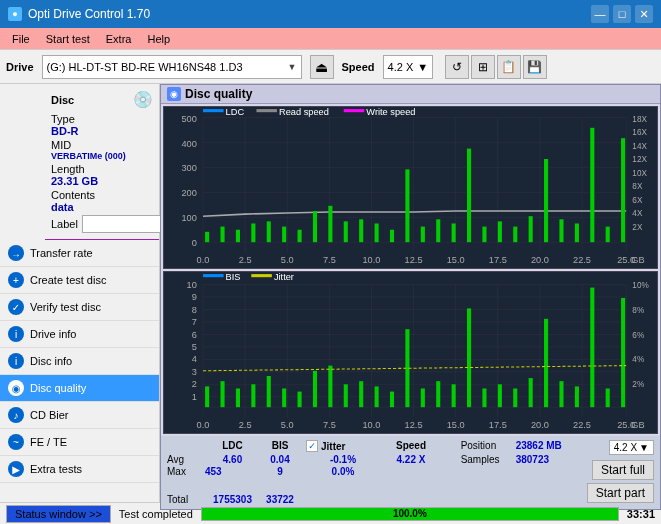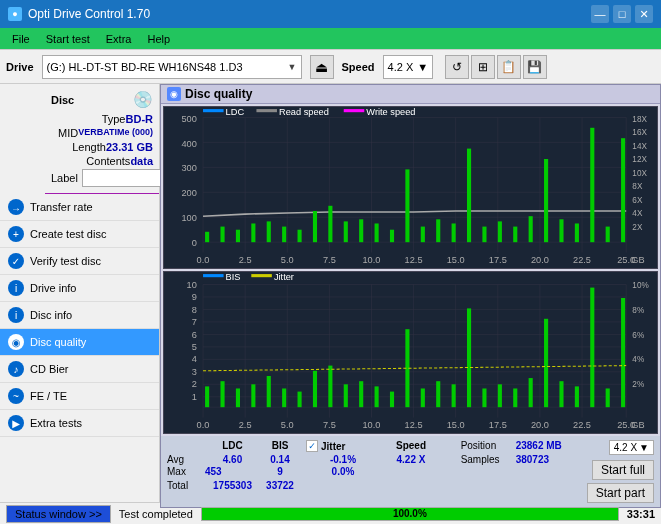--- a/index.html
+++ b/index.html
@@ -7,21 +7,21 @@
     
     
     .title-bar { background: #1a73c0; color: white; display: flex; align-items: center; justify-content: space-between; padding: 4px 8px; height: 28px; }
     .title-bar-left { display: flex; align-items: center; gap: 6px; }
     .title-bar-icon { width: 14px; height: 14px; background: #4db8ff; border-radius: 2px; display: flex; align-items: center; justify-content: center; font-size: 9px; }
     .title-bar-title { font-size: 12px; font-weight: normal; text-align: center; }
     .title-bar-controls { display: flex; gap: 4px; }
     .title-bar-btn { width: 18px; height: 18px; background: rgba(255,255,255,0.2); border: none; color: white; cursor: pointer; display: flex; align-items: center; justify-content: center; font-size: 11px; border-radius: 2px; }
     
     
-    .menu-bar { background: #22c55e; display: flex; align-items: center; padding: 2px 4px; height: 22px; border-bottom: 1px solid #ccc; }
+    .menu-bar { background: #fca5a5; display: flex; align-items: center; padding: 2px 4px; height: 22px; border-bottom: 1px solid #ccc; }
     .menu-item { padding: 2px 8px; cursor: pointer; font-size: 11px; color: #000; }
     
     
     .drive-bar { background: #f0f0f0; display: flex; align-items: center; padding: 3px 6px; height: 34px; border-bottom: 1px solid #ccc; gap: 8px; }
     .drive-label { font-size: 11px; font-weight: bold; }
     .drive-select { display: flex; align-items: center; background: white; border: 1px solid #aaa; padding: 2px 4px; height: 24px; flex: 1; max-width: 260px; font-size: 11px; cursor: pointer; }
     .drive-select-text { flex: 1; font-size: 11px; }
     .drive-arrow { font-size: 9px; color: #444; }
     .eject-btn { width: 24px; height: 24px; background: #e0e0e0; border: 1px solid #aaa; display: flex; align-items: center; justify-content: center; cursor: pointer; font-size: 14px; }
     .speed-label { font-size: 11px; font-weight: bold; }
@@ -31,21 +31,21 @@
     
     
     .main-layout { display: flex; height: calc(524px - 28px - 22px - 34px - 22px); }
     
     
     .sidebar { width: 160px; background: #f0f0f0; border-right: 1px solid #ccc; display: flex; flex-direction: column; }
     .disc-info-panel { padding: 6px; border-bottom: 1px solid #a21caf; margin-left: 45px; }
     .disc-panel-header { display: flex; align-items: center; justify-content: space-between; margin-bottom: 4px; }
     .disc-label { font-weight: bold; font-size: 11px; }
     .disc-icon { font-size: 16px; }
-    .disc-row { display: flex; justify-content: flex-end; margin-bottom: 2px; font-size: 11px; }
+    .disc-row { display: flex; justify-content: center; margin-bottom: 2px; font-size: 11px; flex-direction: column; }
     .disc-row-label { color: #000; }
     .disc-row-value { color: #00a; font-weight: bold; }
     .label-row { display: flex; align-items: center; gap: 4px; margin-top: 2px; }
     .label-input { border: 1px solid #aaa; background: white; width: 90px; height: 18px; font-size: 10px; padding: 1px 3px; }
     .label-edit-btn { width: 18px; height: 18px; background: #e0e0e0; border: 1px solid #aaa; cursor: pointer; display: flex; align-items: center; justify-content: center; font-size: 11px; }
     
     .sidebar-nav { flex: 1; overflow-y: auto; }
     .nav-item { display: flex; align-items: center; padding: 5px 8px; cursor: pointer; border-bottom: 1px solid #ddd; gap: 6px; font-size: 11px; }
     .nav-item.active { background: #3399ff; color: white; }
     .nav-item-icon { width: 16px; height: 16px; border-radius: 50%; display: flex; align-items: center; justify-content: center; font-size: 10px; flex-shrink: 0; }
@@ -409,26 +409,26 @@
             <div style="display:flex; align-items:center; width:80px; margin-left:6px;">
               <div class="check-box">✓</div>
               <span style="margin-left:3px; font-weight:bold;">Jitter</span>
             </div>
             <span style="width:50px; text-align:center; font-weight:bold;">Speed</span>
           </div>
 
           <div style="display:flex; font-size:10px; margin-bottom:1px;">
             <span style="width:38px;">Avg</span>
             <span style="width:55px; text-align:center; color:#0000cc; font-weight:bold;">4.60</span>
-            <span style="width:40px; text-align:center; color:#0000cc; font-weight:bold;">0.14</span>
+            <span style="width:40px; text-align:center; color:#0000cc; font-weight:bold;">0.04</span>
             <span style="width:86px; text-align:center; color:#0000cc; font-weight:bold;">-0.1%</span>
             <span style="width:50px; text-align:center; color:#0000cc; font-weight:bold;">4.22 X</span>
           </div>
 
-          <div style="display:flex; font-size:10px; margin-bottom:3px;">
+          <div style="display:flex; font-size:10px; margin-bottom:17px;">
             <span style="width:38px;">Max</span>
             <span style="width:55px; text-align:left; color:#0000cc; font-weight:bold;">453</span>
             <span style="width:40px; text-align:center; color:#0000cc; font-weight:bold;">9</span>
             <span style="width:86px; text-align:center; color:#0000cc; font-weight:bold;">0.0%</span>
           </div>
 
           <div style="display:flex; font-size:10px;">
             <span style="width:38px;">Total</span>
             <span style="width:55px; text-align:center; color:#0000cc; font-weight:bold;">1755303</span>
             <span style="width:40px; text-align:center; color:#0000cc; font-weight:bold;">33722</span>

